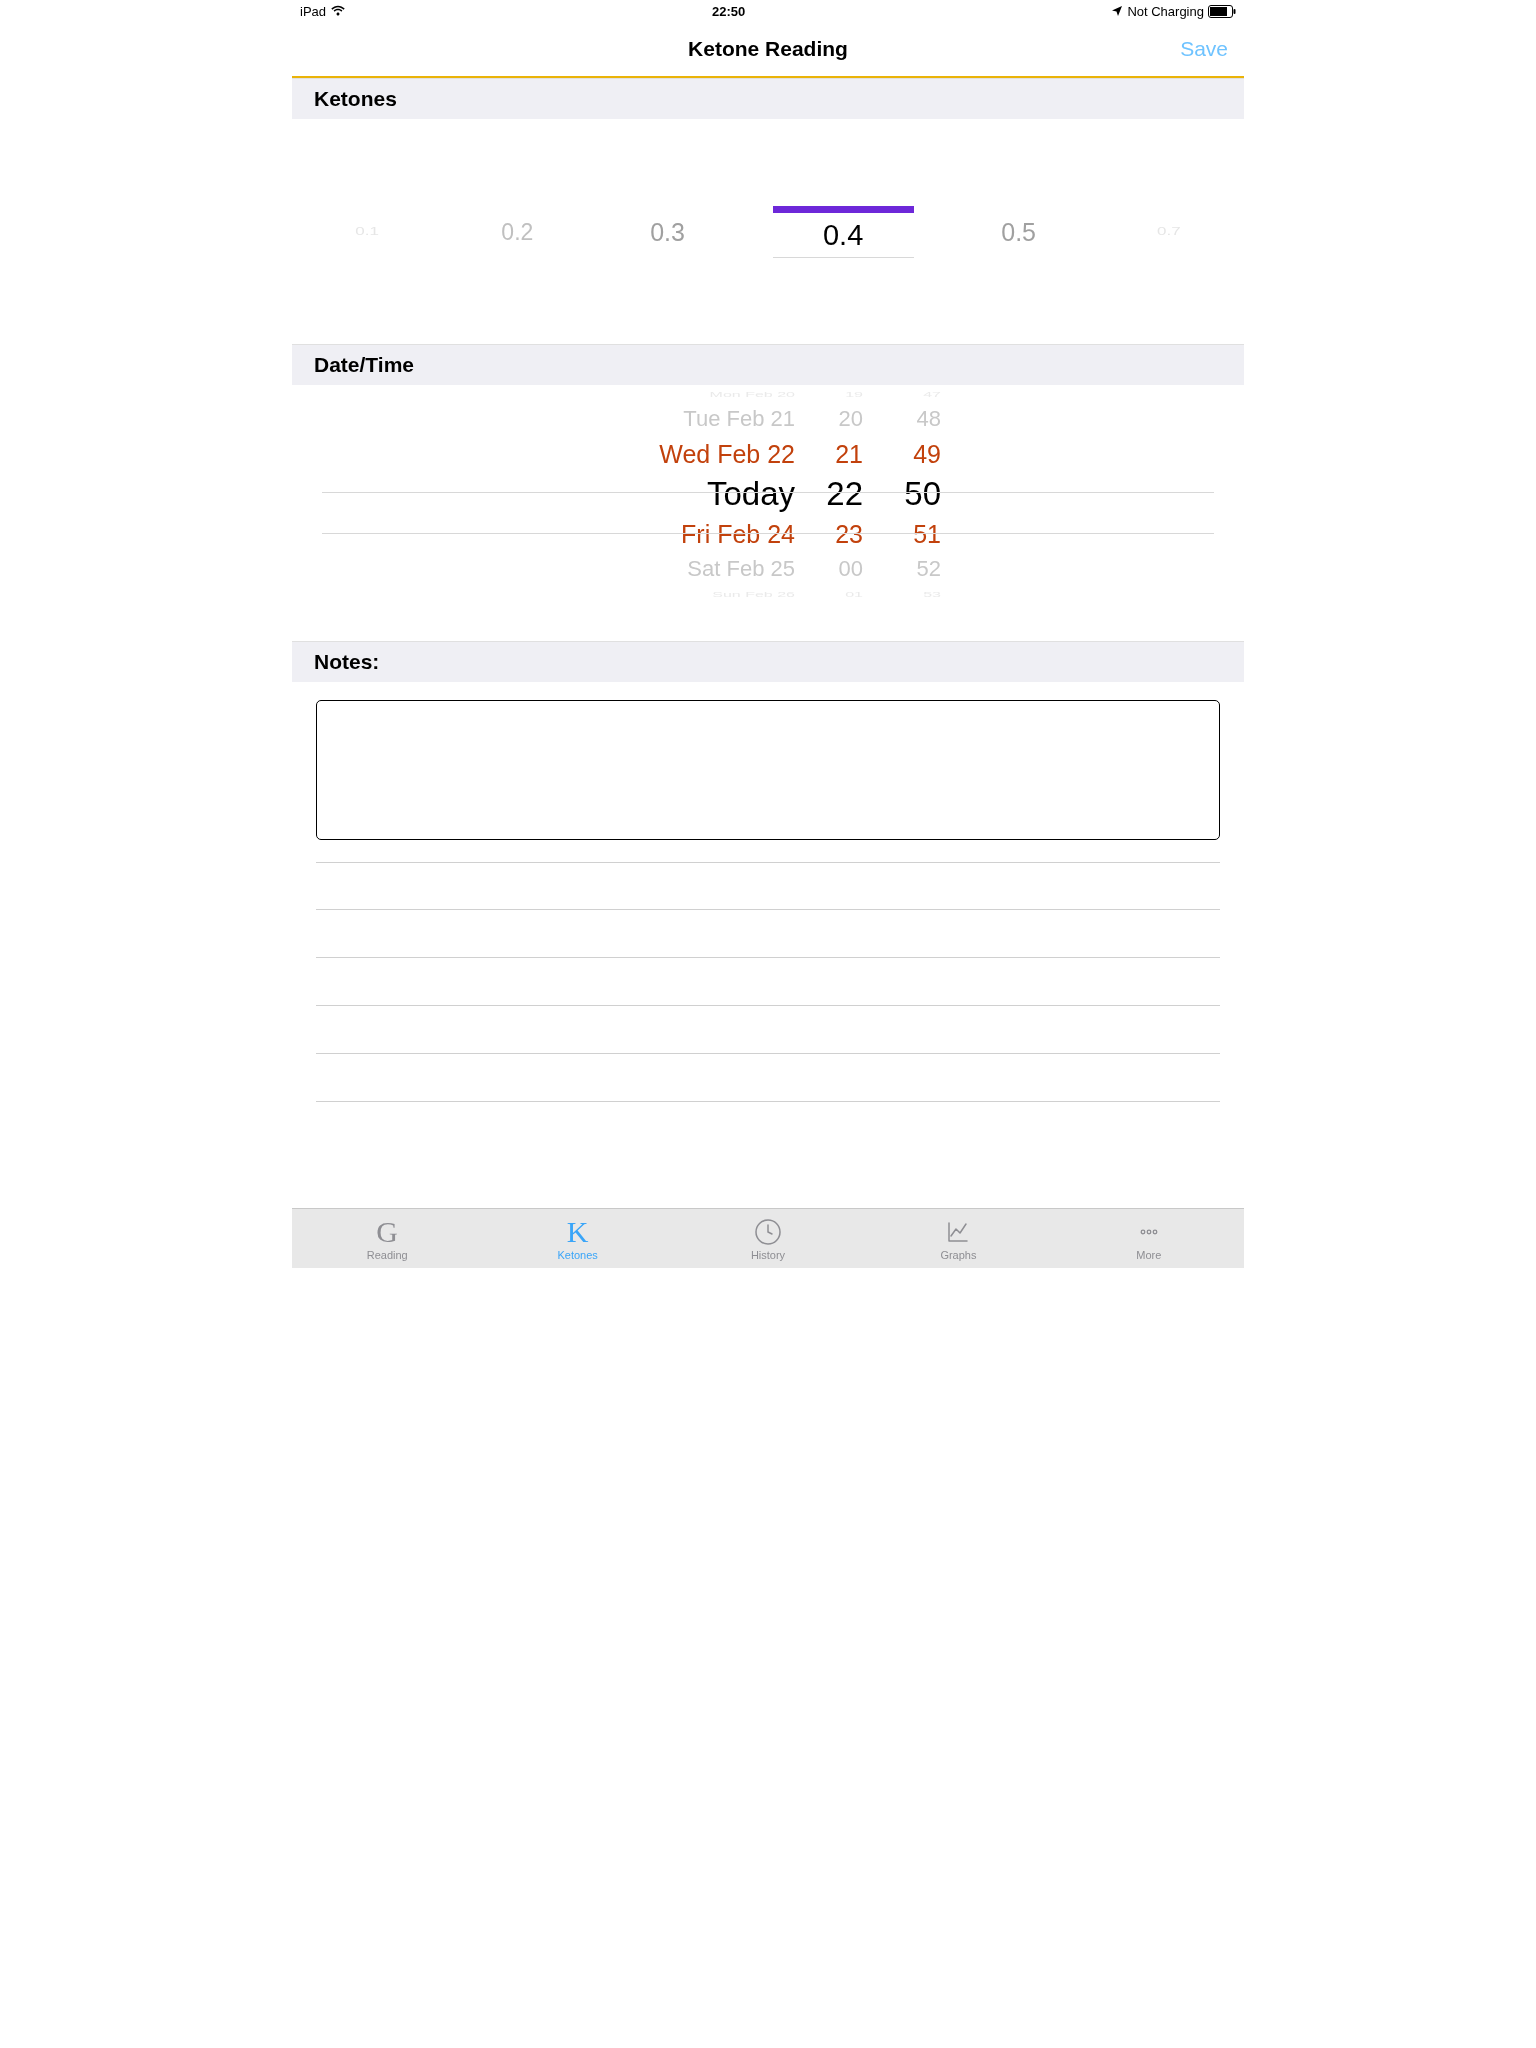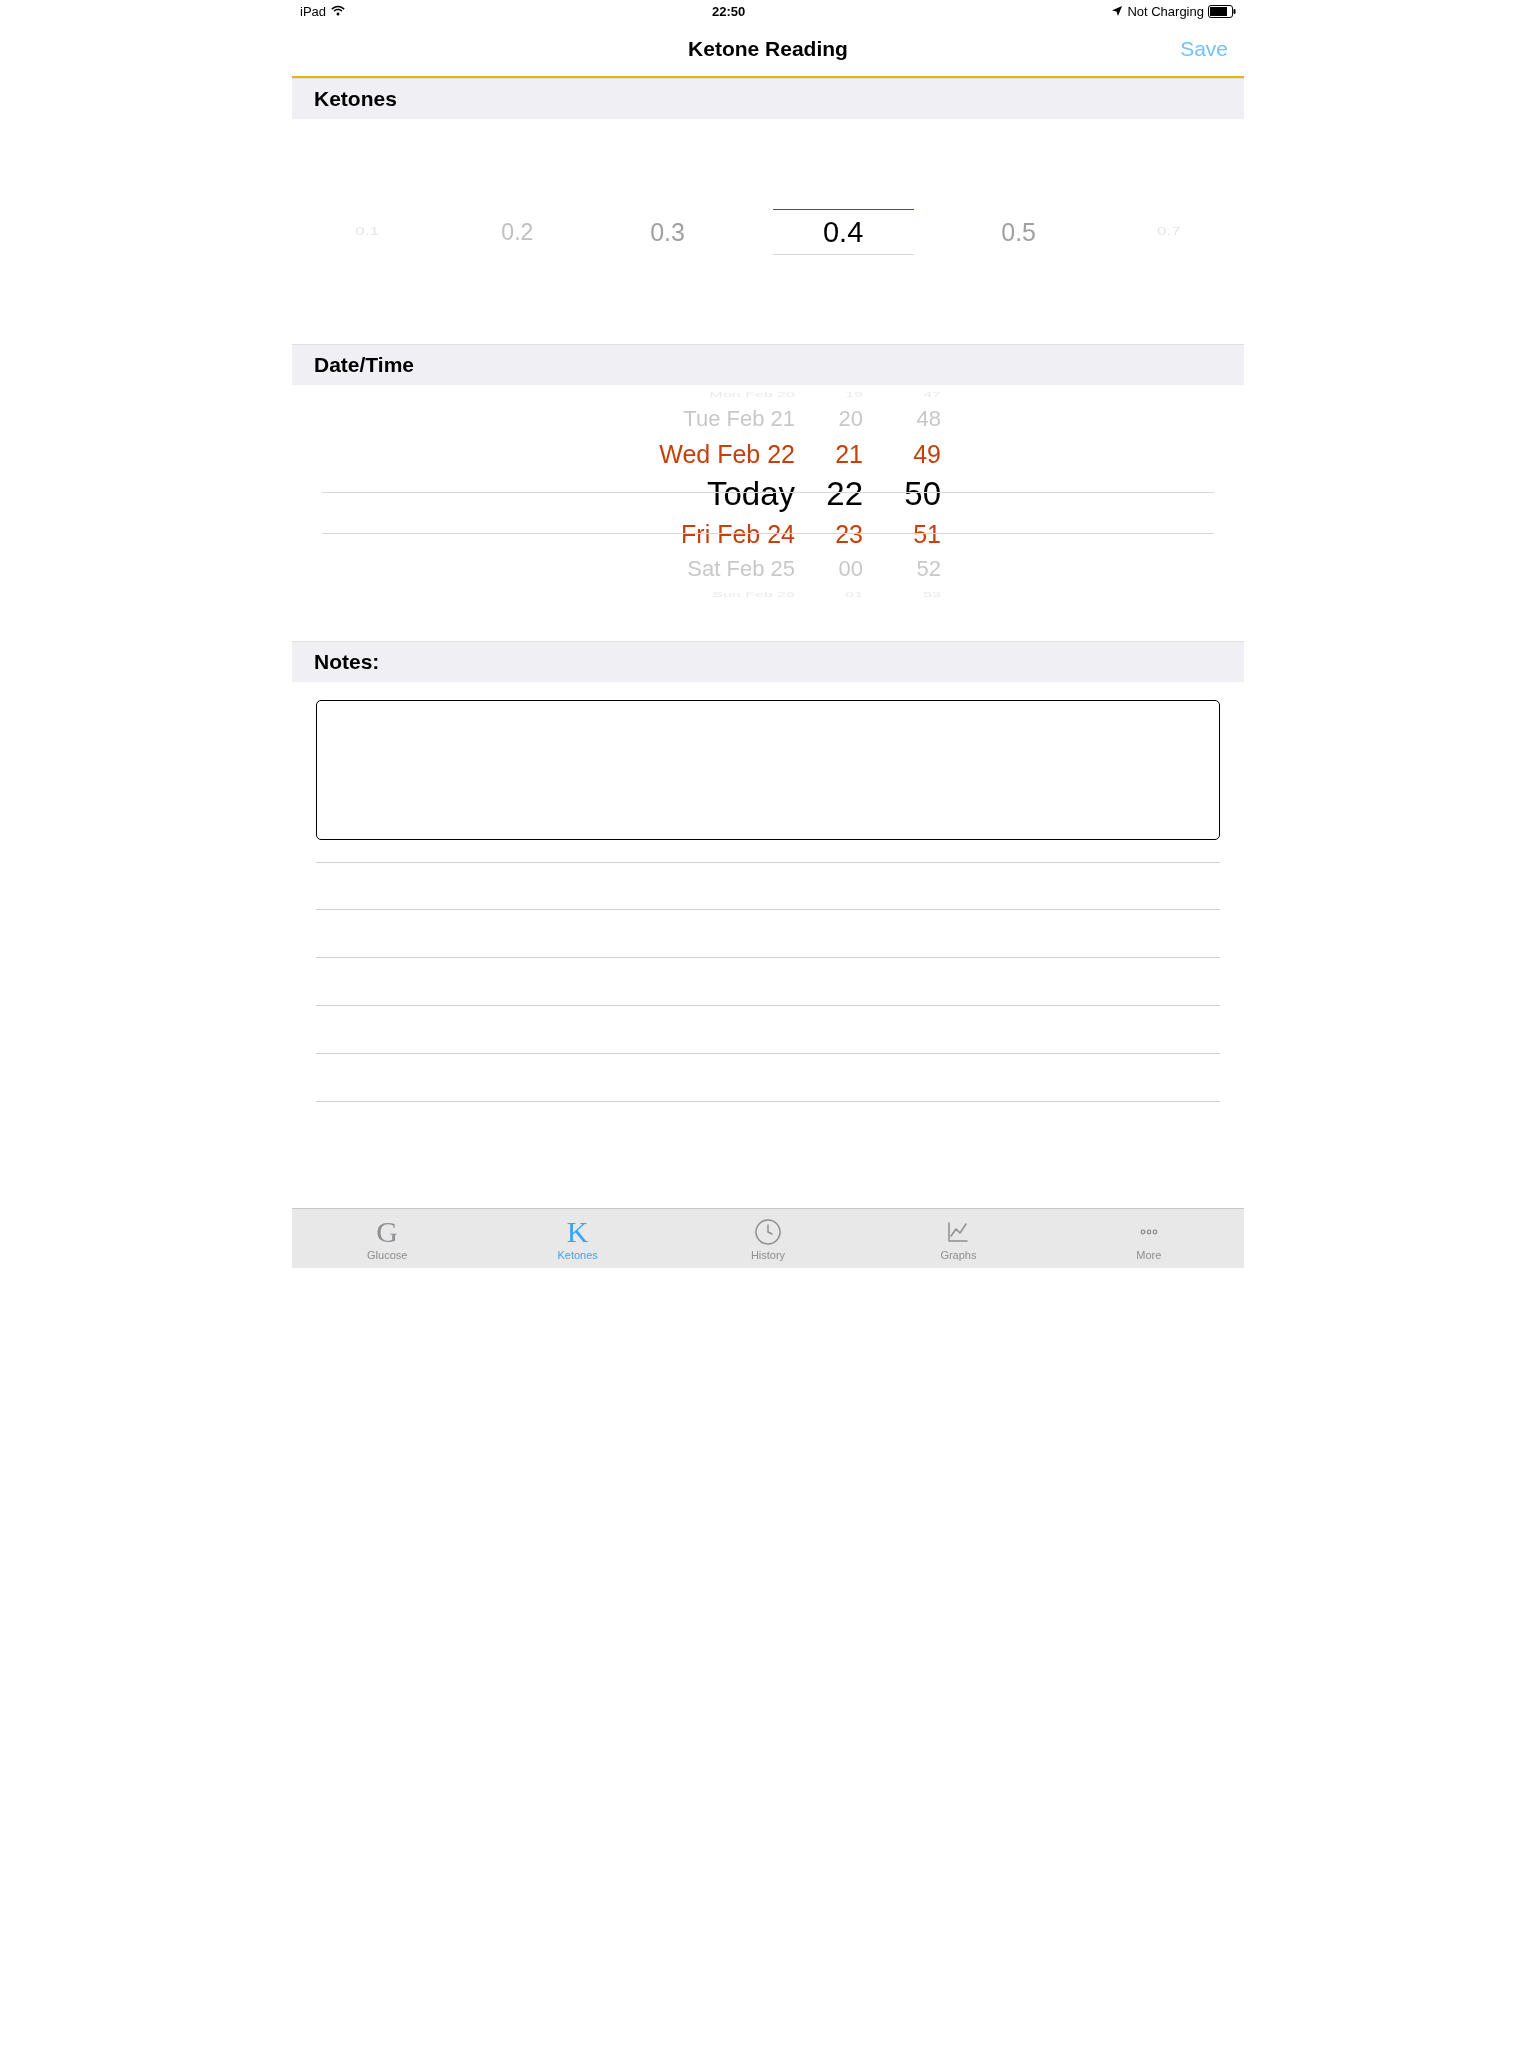--- a/index.html
+++ b/index.html
@@ -77,21 +77,21 @@
   width: 100%;
 }
 .picker-fade3 { color: #e6e6e6; font-size: 17px; line-height: 20px; transform: scaleY(0.6); }
 .picker-fade2 { color: #c0c0c0; font-size: 23px; line-height: 34px; }
 .picker-fade1 { color: #a0a0a0; font-size: 25px; line-height: 38px; }
 .picker-sel {
   color: #000;
   font-size: 29px;
   font-weight: 400;
   line-height: 44px;
-  border-top: 1px solid #6d28d9;
+  border-top: 7px solid #6d28d9;
   border-bottom: 1px solid #d8d8d8;
   width: calc(100% - 60px);
   margin: 0 30px;
 }
 
 
 .datetime-picker {
   height: 256px;
   background: #fff;
   display: flex;
@@ -261,21 +261,21 @@
     <div class="notes-line"></div>
     <div class="notes-line"></div>
     <div class="notes-line"></div>
     <div class="notes-line"></div>
   </div>
 </div>
 
 <div class="tab-bar">
   <div class="tab">
     <div class="tab-icon letter">G</div>
-    <div>Glucose</div>
+    <div>Reading</div>
   </div>
   <div class="tab active">
     <div class="tab-icon letter">K</div>
     <div>Ketones</div>
   </div>
   <div class="tab">
     <div class="tab-icon">
       <svg width="28" height="28" viewBox="0 0 28 28">
           <circle cx="14" cy="14" r="12" fill="none" stroke="#8e8e93" stroke-width="1.5"></circle>
           <path d="M14 7v7l4 2" stroke="#8e8e93" stroke-width="1.5" fill="none" stroke-linecap="round"></path>

